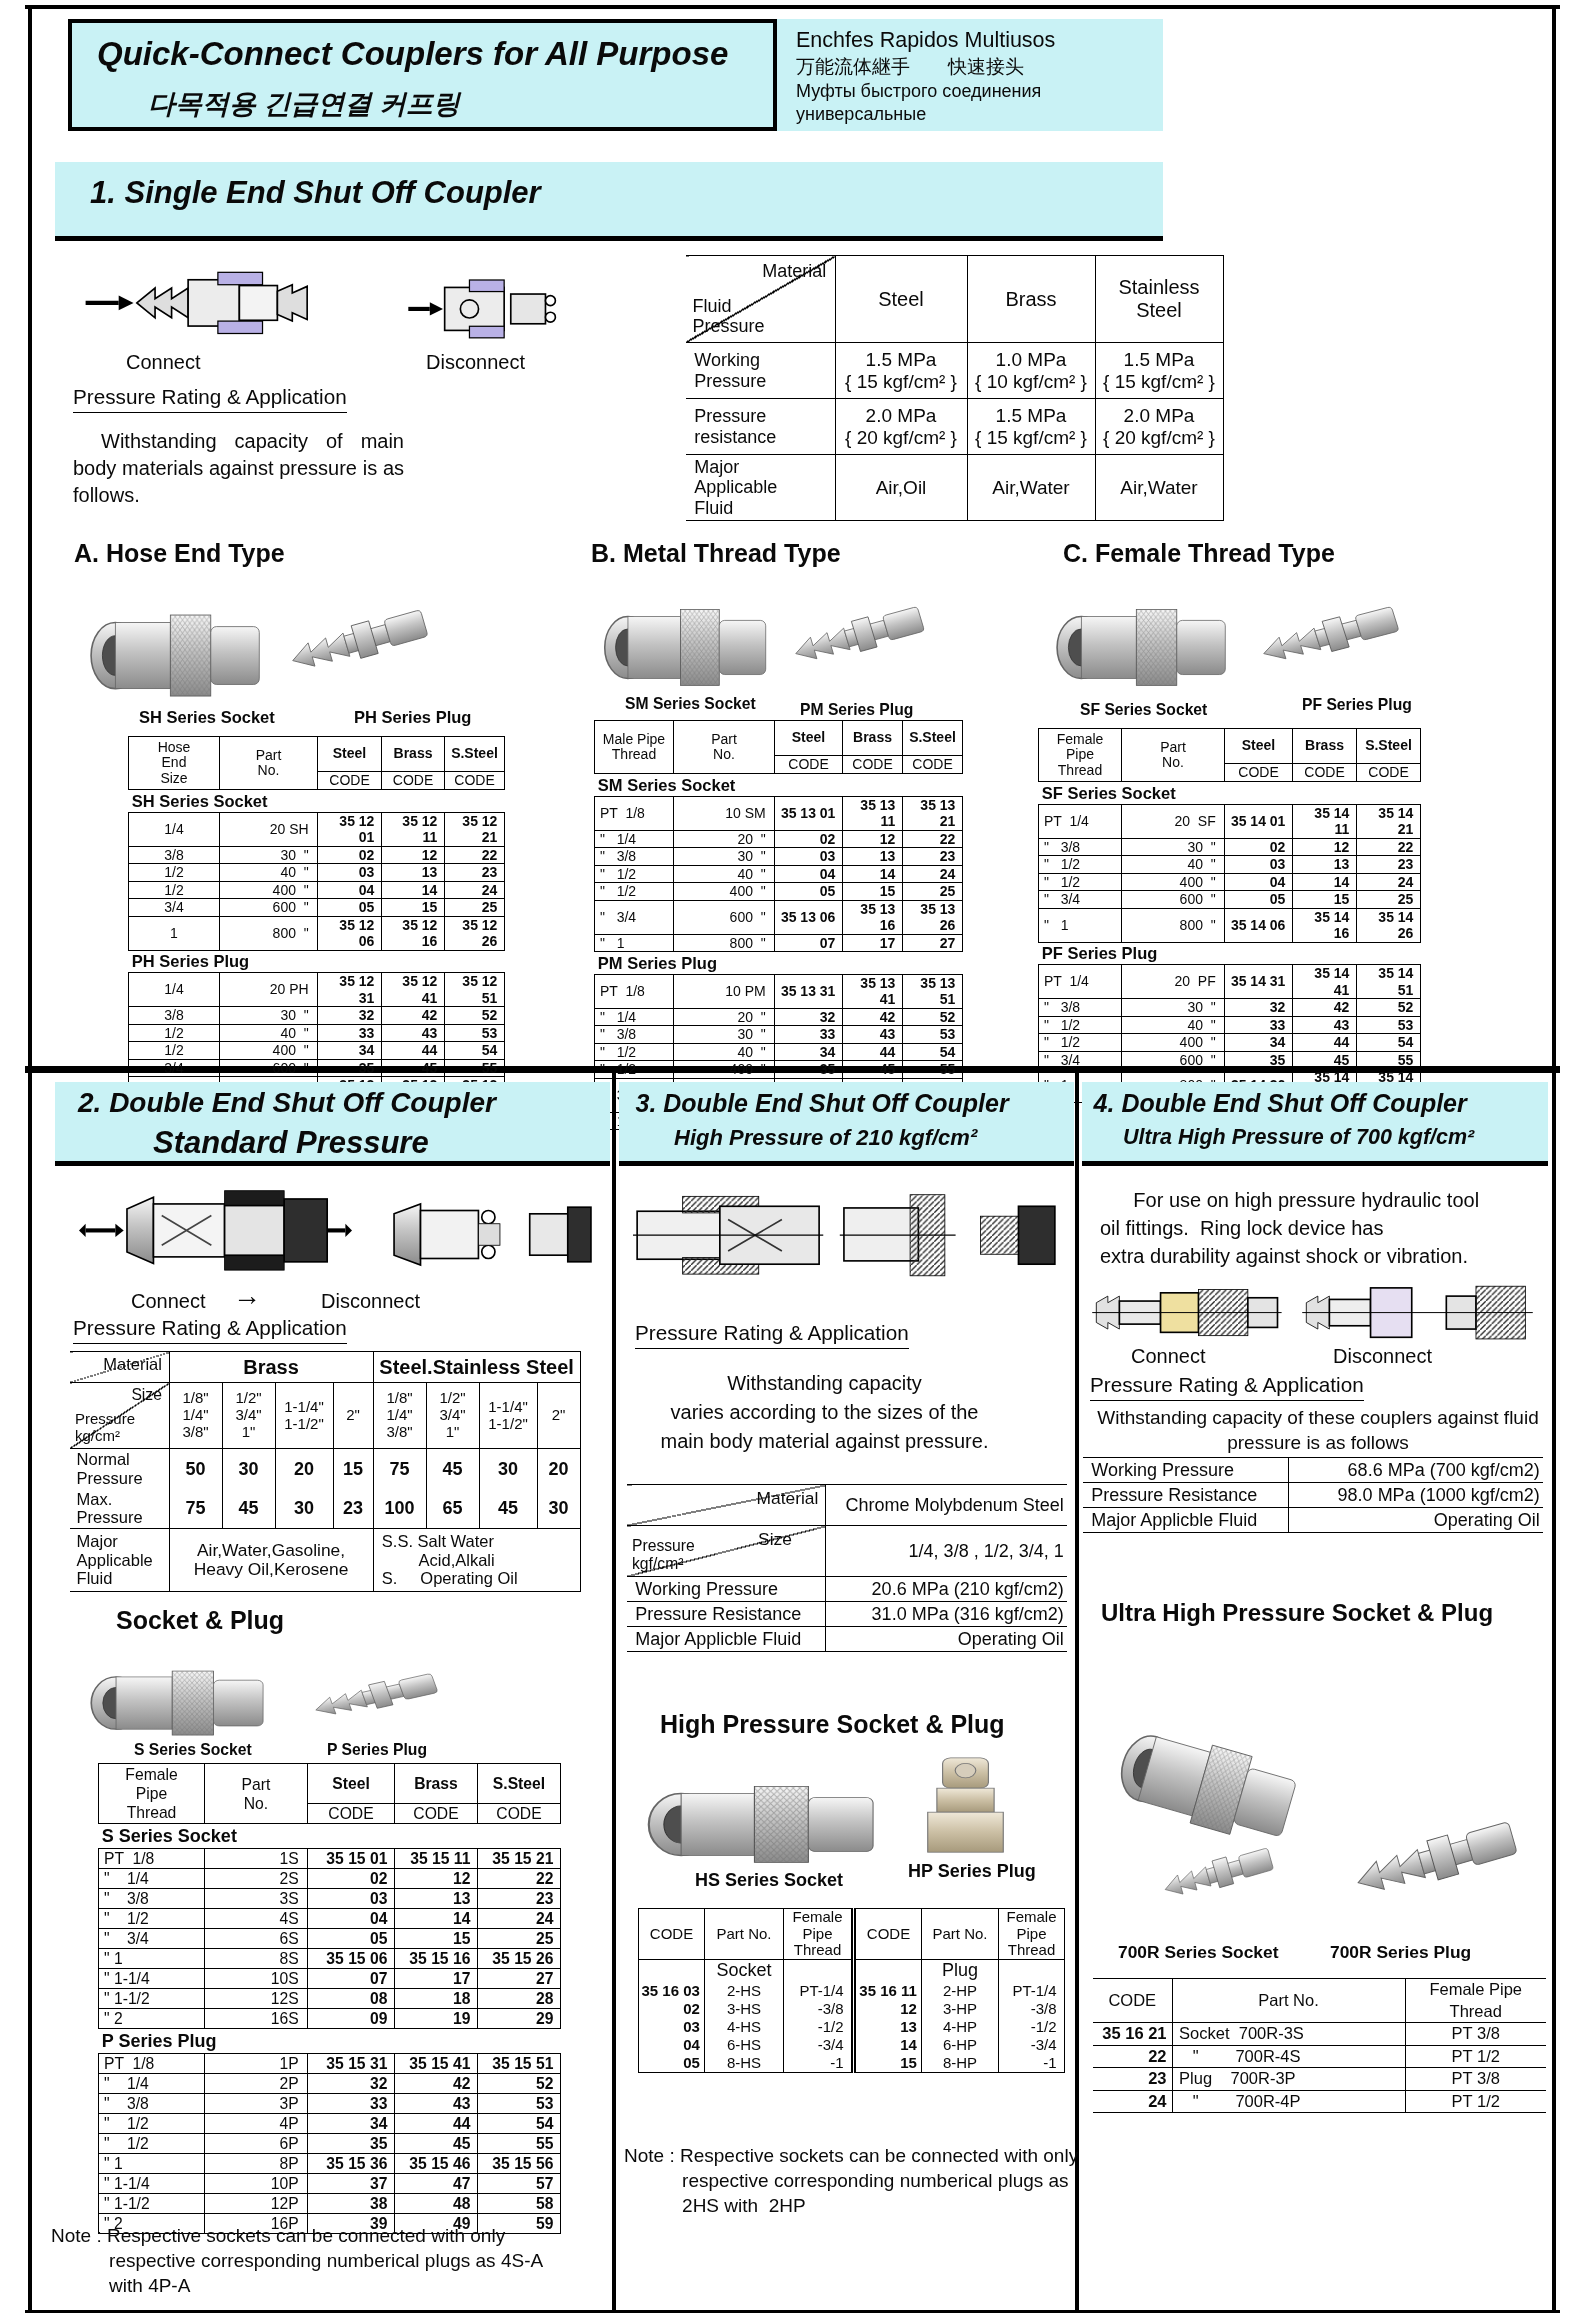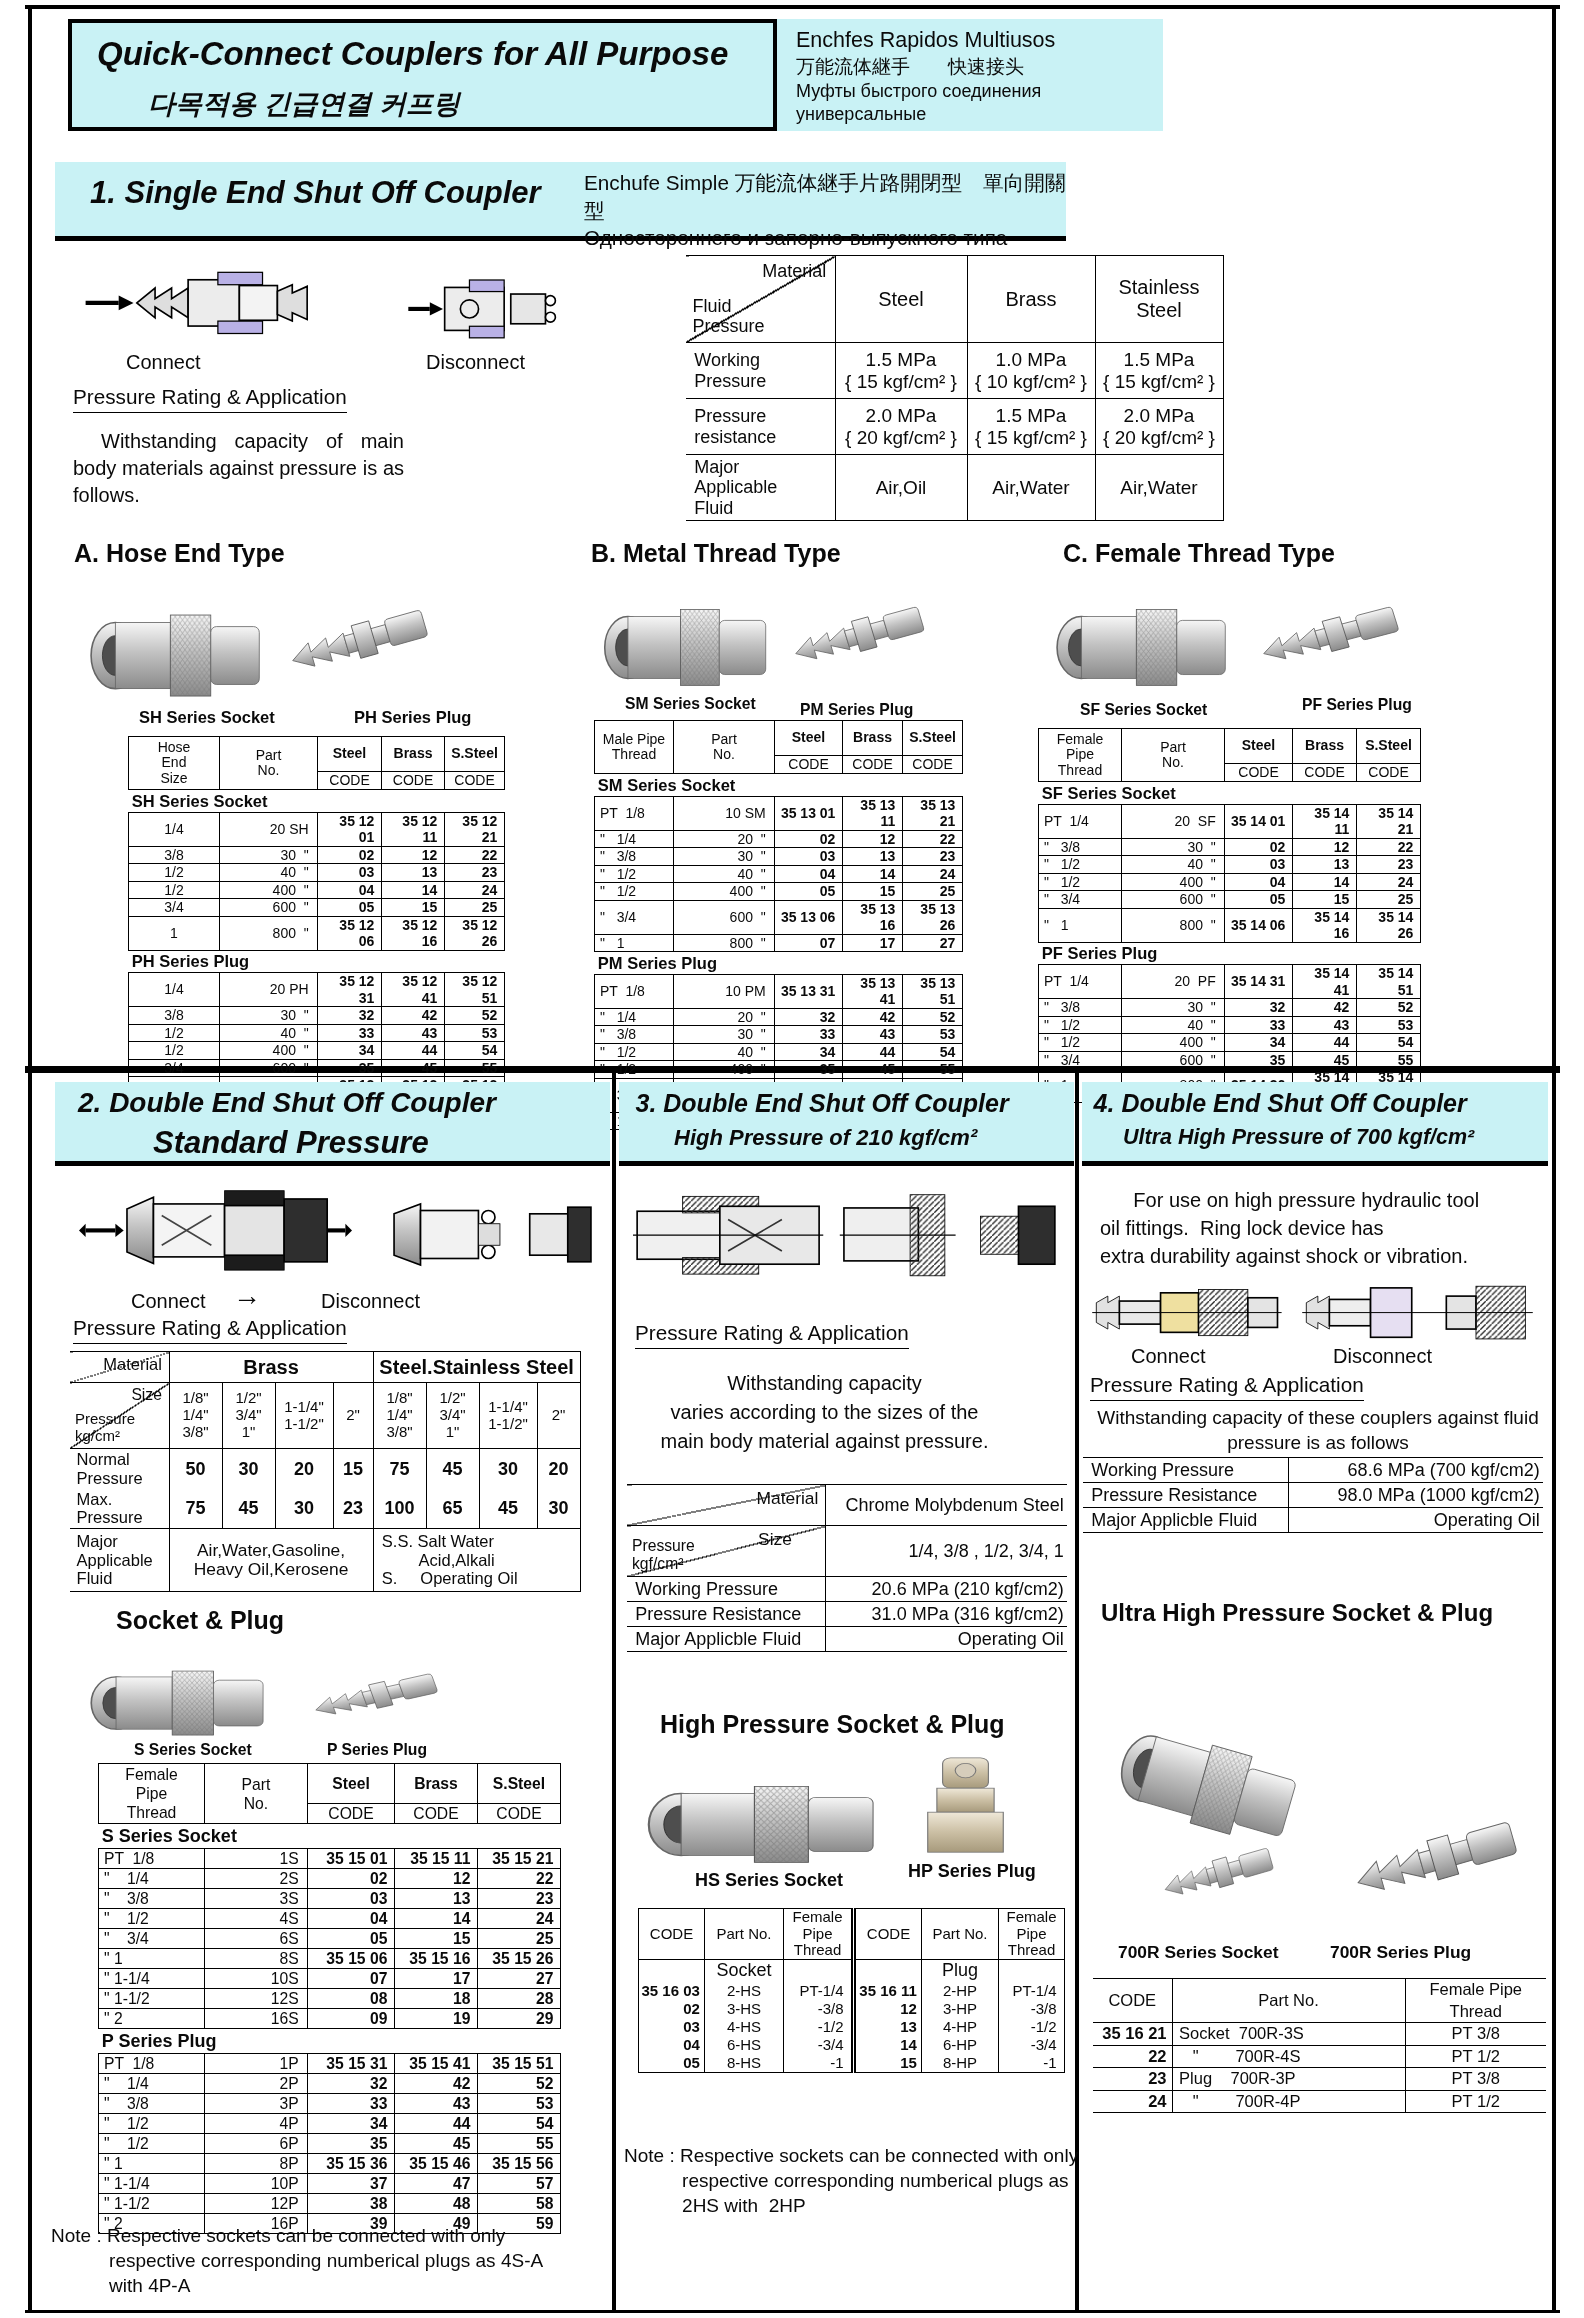--- a/index.html
+++ b/index.html
@@ -143,26 +143,22 @@
     <div style="font-size:21.5px">Enchfes Rapidos Multiusos</div>
     <div style="font-size:19px">万能流体継手　　快速接头</div>
     <div style="font-size:18px">Муфты быстрого соединения универсальные</div>
   </div>
   <div class="abs" style="left:0;top:0;width:709px;height:112px;border:4.1px solid #000;box-sizing:border-box">
     <div class="abs bi" style="left:25px;top:11.6px;font-size:33px">Quick-Connect Couplers for All Purpose</div>
     <div class="abs bi" style="left:76px;top:63px;font-size:27px">다목적용 긴급연결 커프링</div>
   </div>
 </div>
 
-<div class="abs cyan" style="left:55px;top:162px;width:1011px;height:74px;border-bottom:5.8px solid #000">
+<div class="abs cyan" style="left:55px;top:162px;width:1108px;height:74px;border-bottom:5.8px solid #000">
   <div class="abs bi" style="left:35px;top:13.2px;font-size:31px">1. Single End Shut Off Coupler</div>
-  <div class="abs" style="left:529px;top:6.6px;line-height:1.35;font-size:20.7px">
-    <div>Enchufe Simple 万能流体継手片路開閉型　單向開關型</div>
-    <div>Одностороннего и запорно-выпускного типа</div>
-  </div>
 </div>
 
 <svg class="abs" style="left:79px;top:263px" width="248" height="79" viewBox="0 0 300 95">
   <line x1="8" y1="48" x2="48" y2="48" stroke="#000" stroke-width="5"></line>
   <polygon points="48,39 66,48 48,57" fill="#000"></polygon>
   <path d="M70,48 L92,30 L92,43 L112,30 L112,43 L132,30 L132,66 L112,53 L112,66 L92,53 L92,66 Z" fill="#dedede" stroke="#000" stroke-width="2"></path>
   <rect x="132" y="20" width="62" height="56" fill="#ececec" stroke="#000" stroke-width="2"></rect>
   <rect x="168" y="11" width="54" height="15" fill="#b9b1e6" stroke="#000" stroke-width="1.5"></rect>
   <rect x="168" y="70" width="54" height="15" fill="#b9b1e6" stroke="#000" stroke-width="1.5"></rect>
   <rect x="194" y="27" width="46" height="42" fill="#f3f3f3" stroke="#000" stroke-width="2"></rect>

